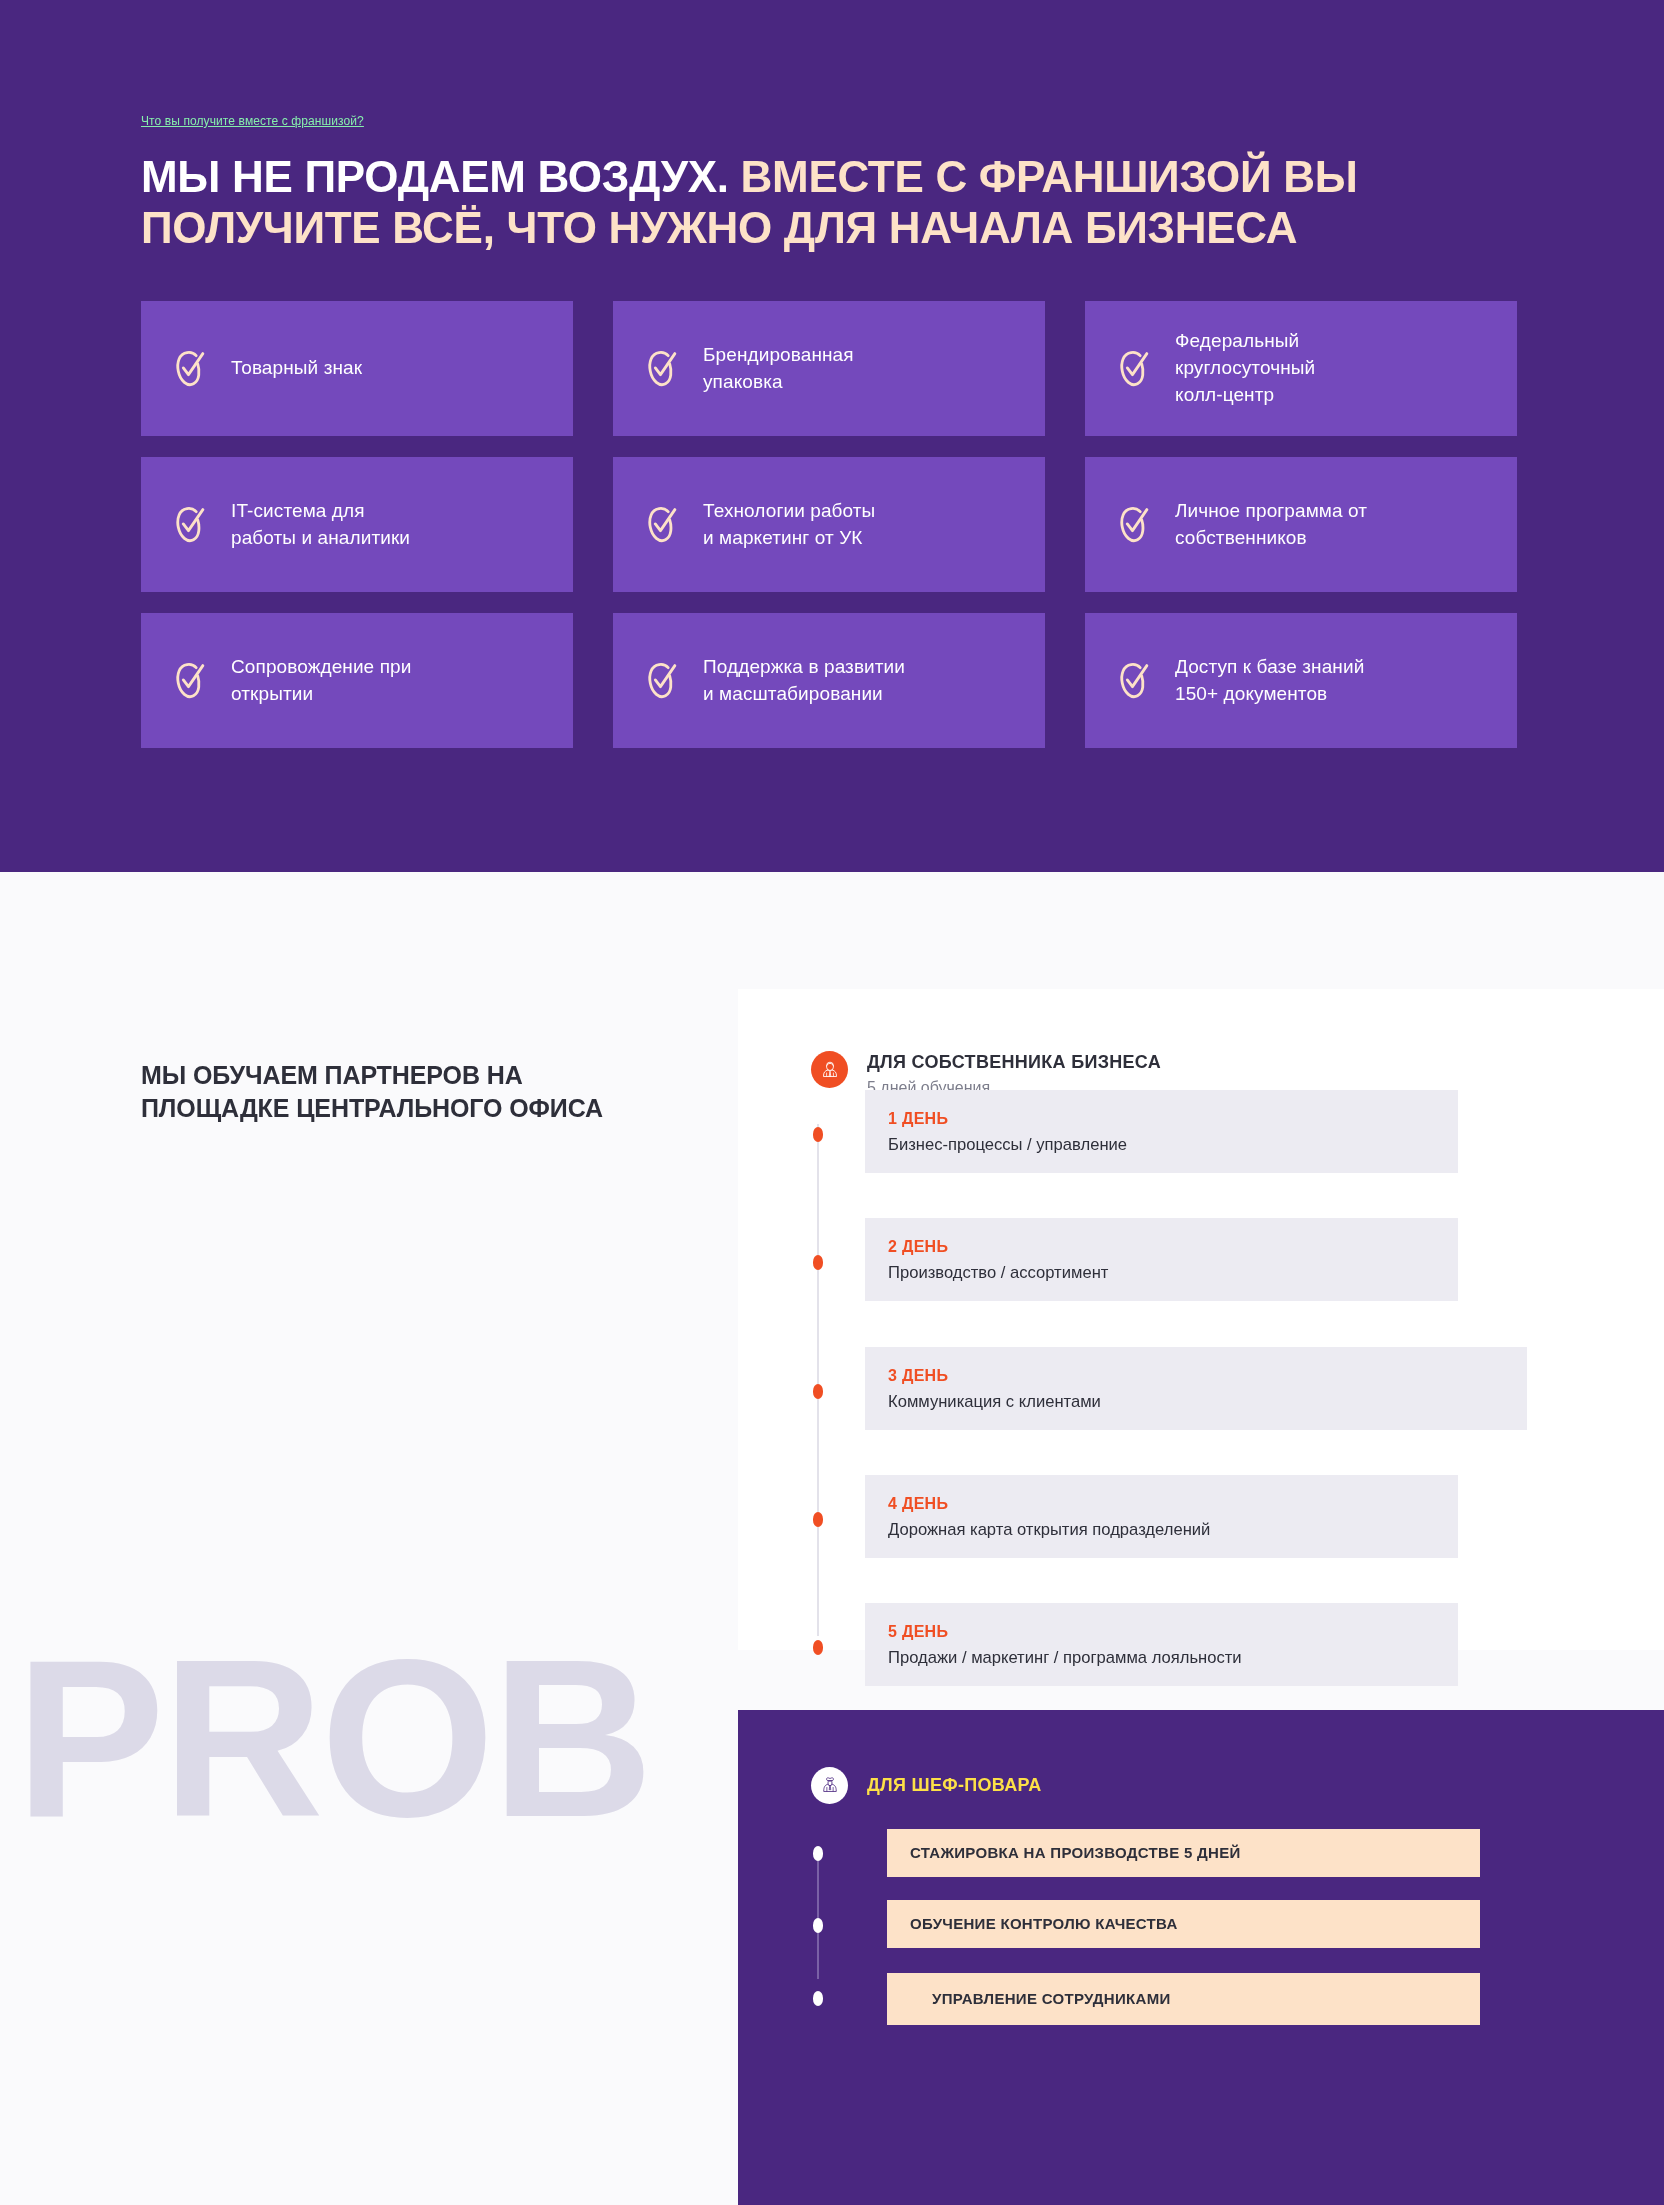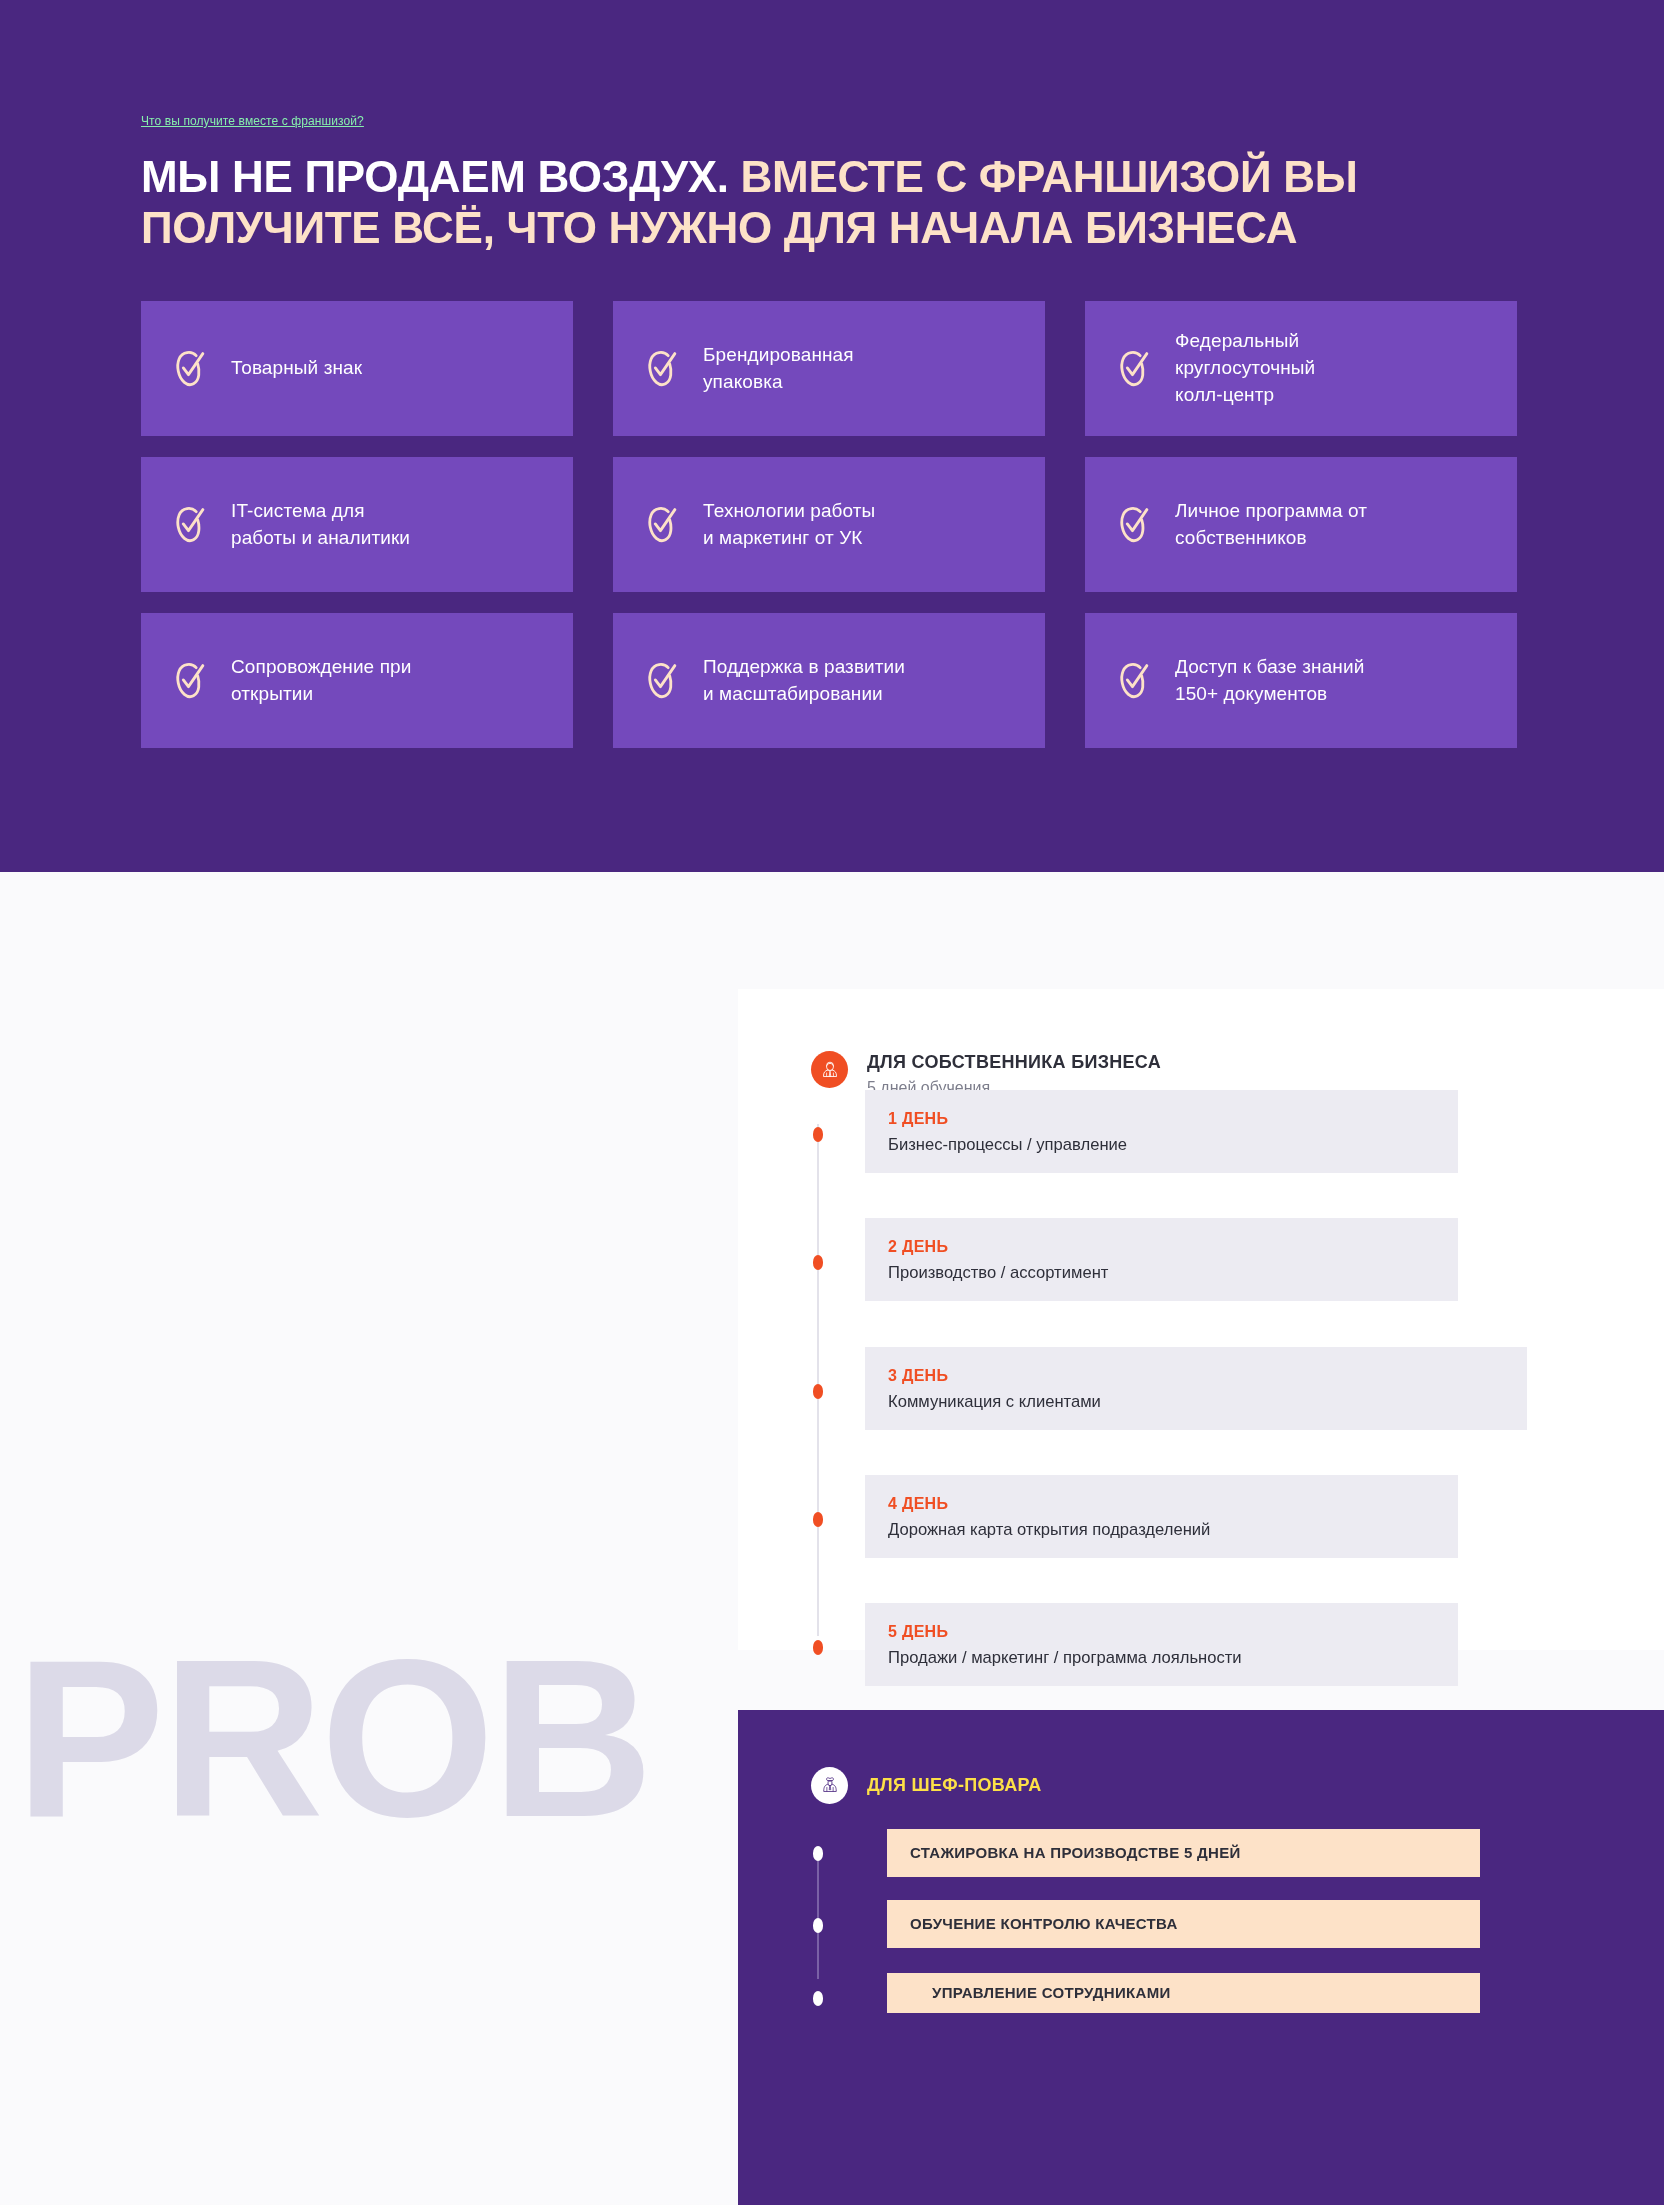--- a/index.html
+++ b/index.html
@@ -250,20 +250,21 @@
       </div>
 
     </div>
   </div>
 </section>
 
 <section class="lower">
 
   <div class="watermark">PROB</div>
 
+  <h2 class="lower-title">МЫ ОБУЧАЕМ ПАРТНЕРОВ НА ПЛОЩАДКЕ ЦЕНТРАЛЬНОГО ОФИСА</h2>
 
   <div class="owner-panel">
 
     <div class="blk-head" style="left:73px; top:62px;">
       <span class="blk-badge orange">
         <svg width="24" height="24" viewBox="0 0 46 46">
           <path d="M16.5 14.5 a6.5 6.5 0 0 1 13 0 v3 a6.5 6.5 0 0 1 -13 0 z" fill="none" stroke="#fff" stroke-width="1.7"></path>
           <path d="M16.5 15.5 c1-4 4-5 6.5-5 s5.5 1 6.5 5" fill="none" stroke="#fff" stroke-width="1.7"></path>
           <path d="M19.5 22.5 L23 26 l3.5 -3.5" fill="none" stroke="#fff" stroke-width="1.7" stroke-linejoin="round"></path>
           <path d="M23 26 l-1.6 9 h3.2 z" fill="none" stroke="#fff" stroke-width="1.6" stroke-linejoin="round"></path>
@@ -352,21 +353,21 @@
 
       <div class="tl-row">
         <span class="tl-dot light" style="left:75px; top:208px;"></span>
         <div class="chef-card" style="left:127px; top:190px; width:593px; height:48px;">
           <span class="chef-card-txt">ОБУЧЕНИЕ КОНТРОЛЮ КАЧЕСТВА</span>
         </div>
       </div>
 
       <div class="tl-row">
         <span class="tl-dot light" style="left:75px; top:281px;"></span>
-        <div class="chef-card" style="left:127px; top:263px; width:593px; height:40px;padding-left:45px;">
+        <div class="chef-card" style="left:127px; top:263px; width:593px; height:52px;padding-left:45px;">
           <span class="chef-card-txt">УПРАВЛЕНИЕ СОТРУДНИКАМИ</span>
         </div>
       </div>
     </div>
   </div>
 
 </section>
 
 
 </body></html>

